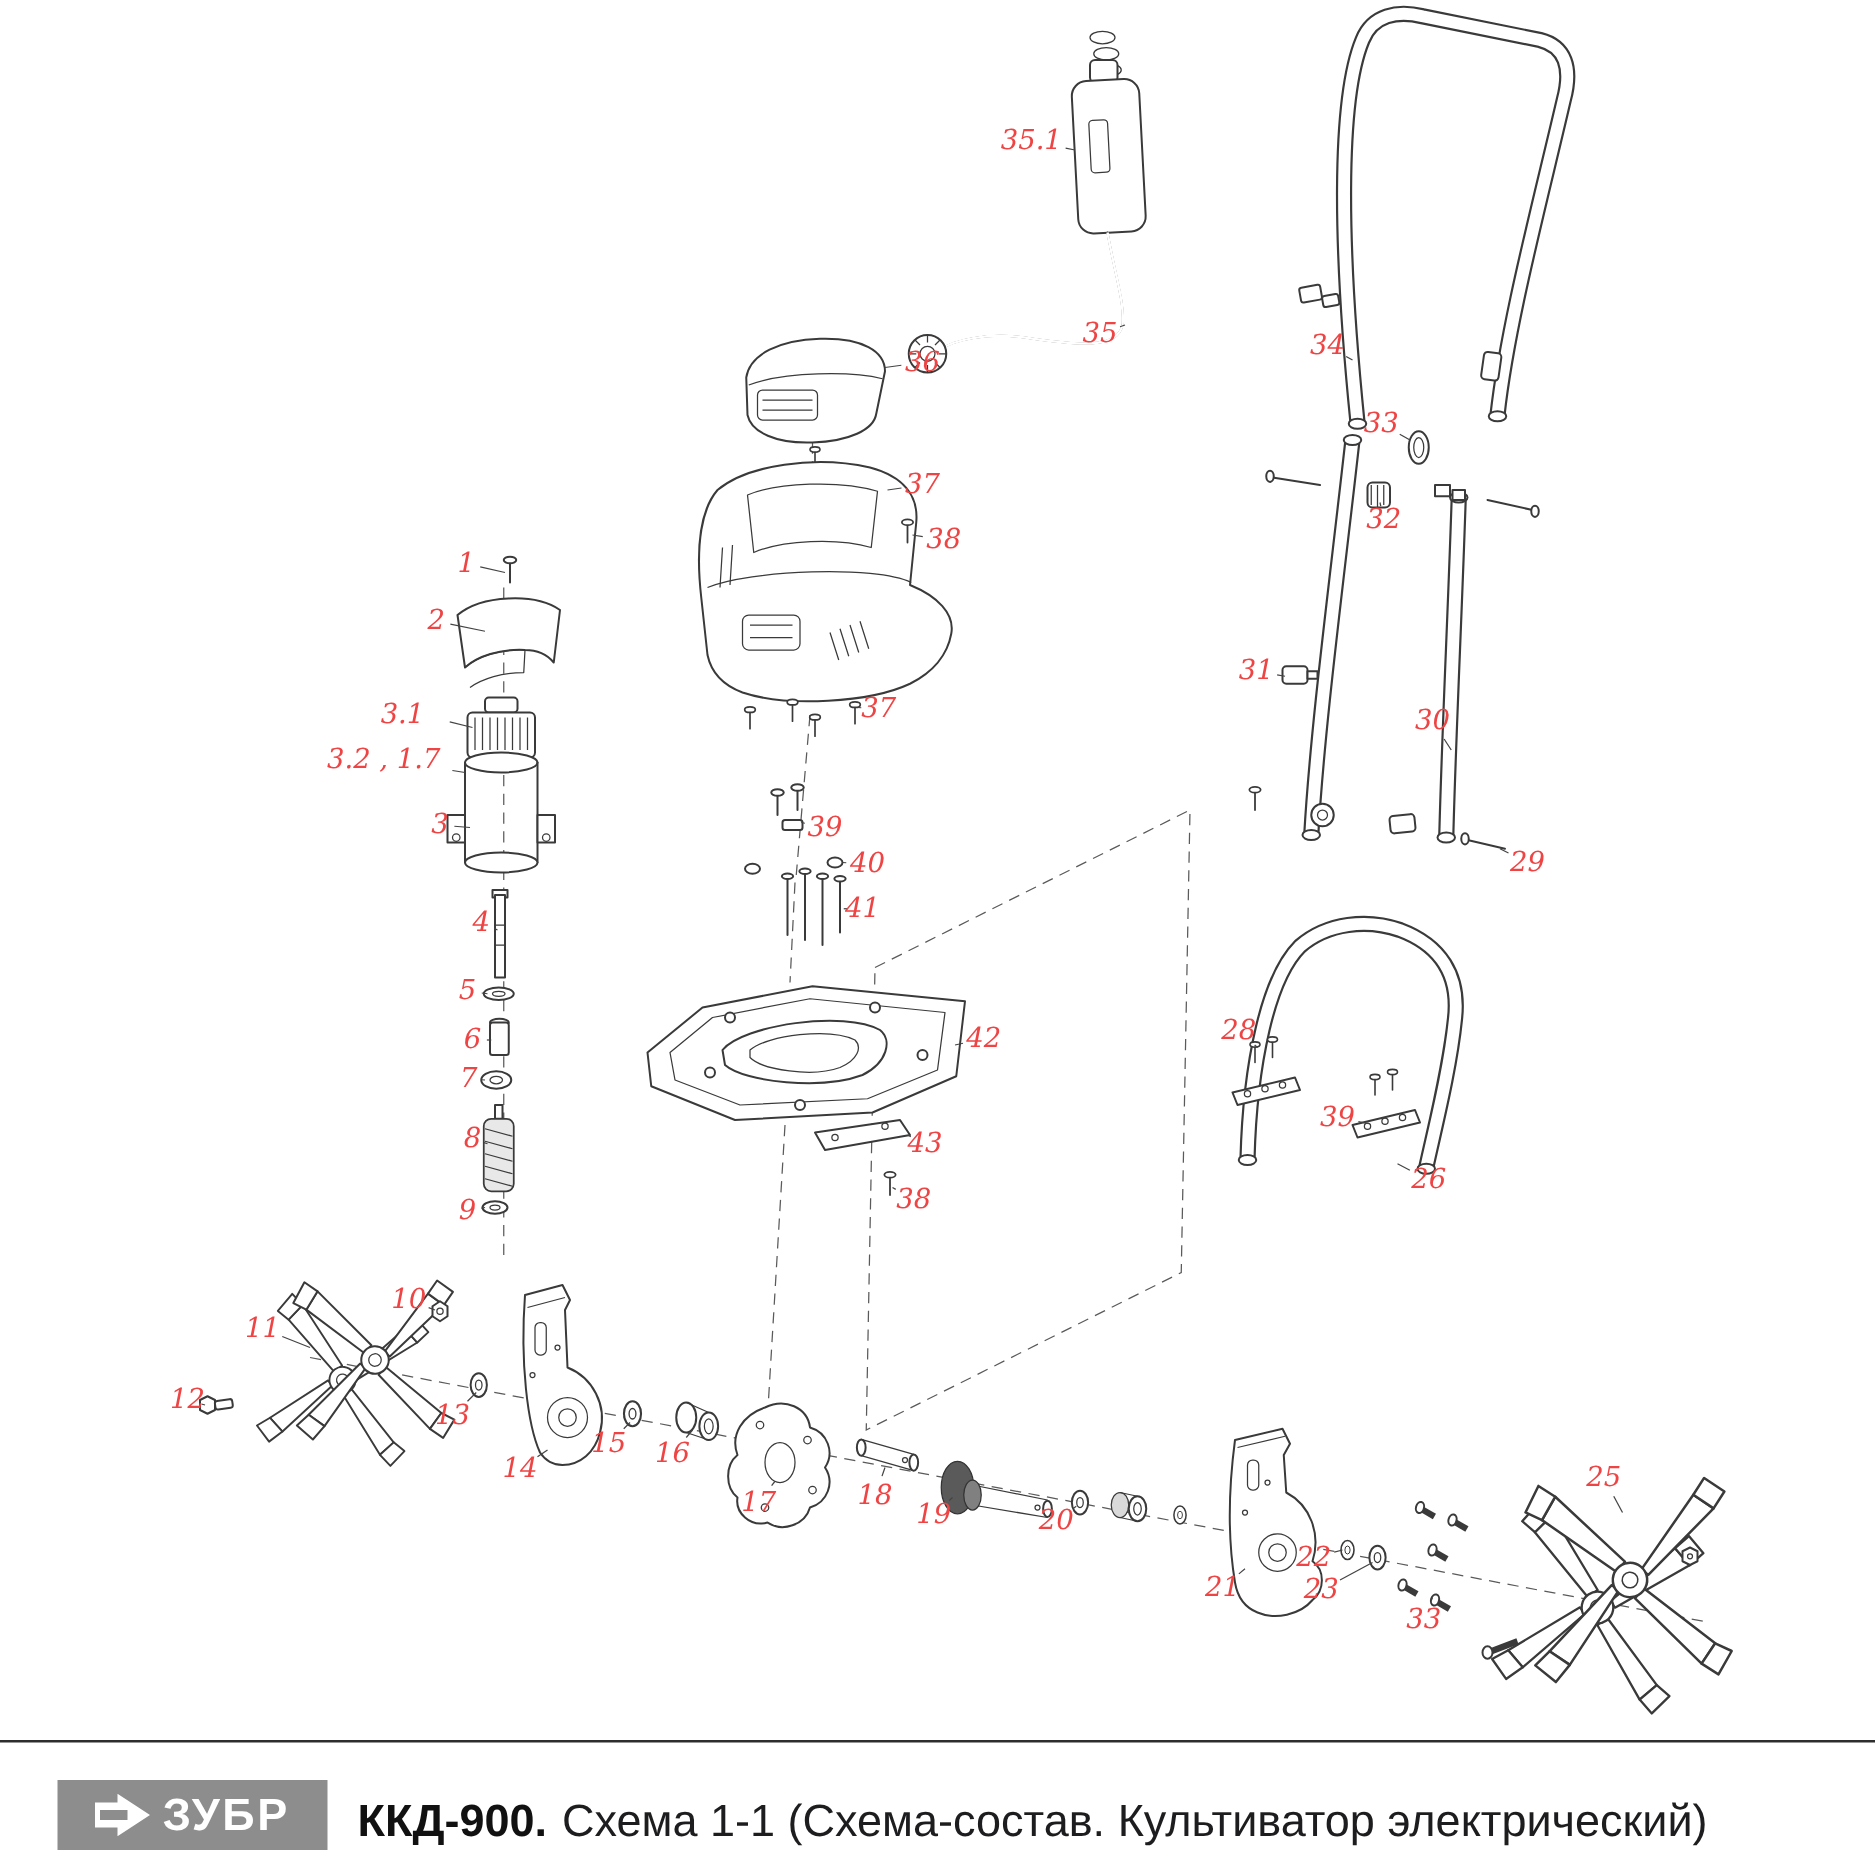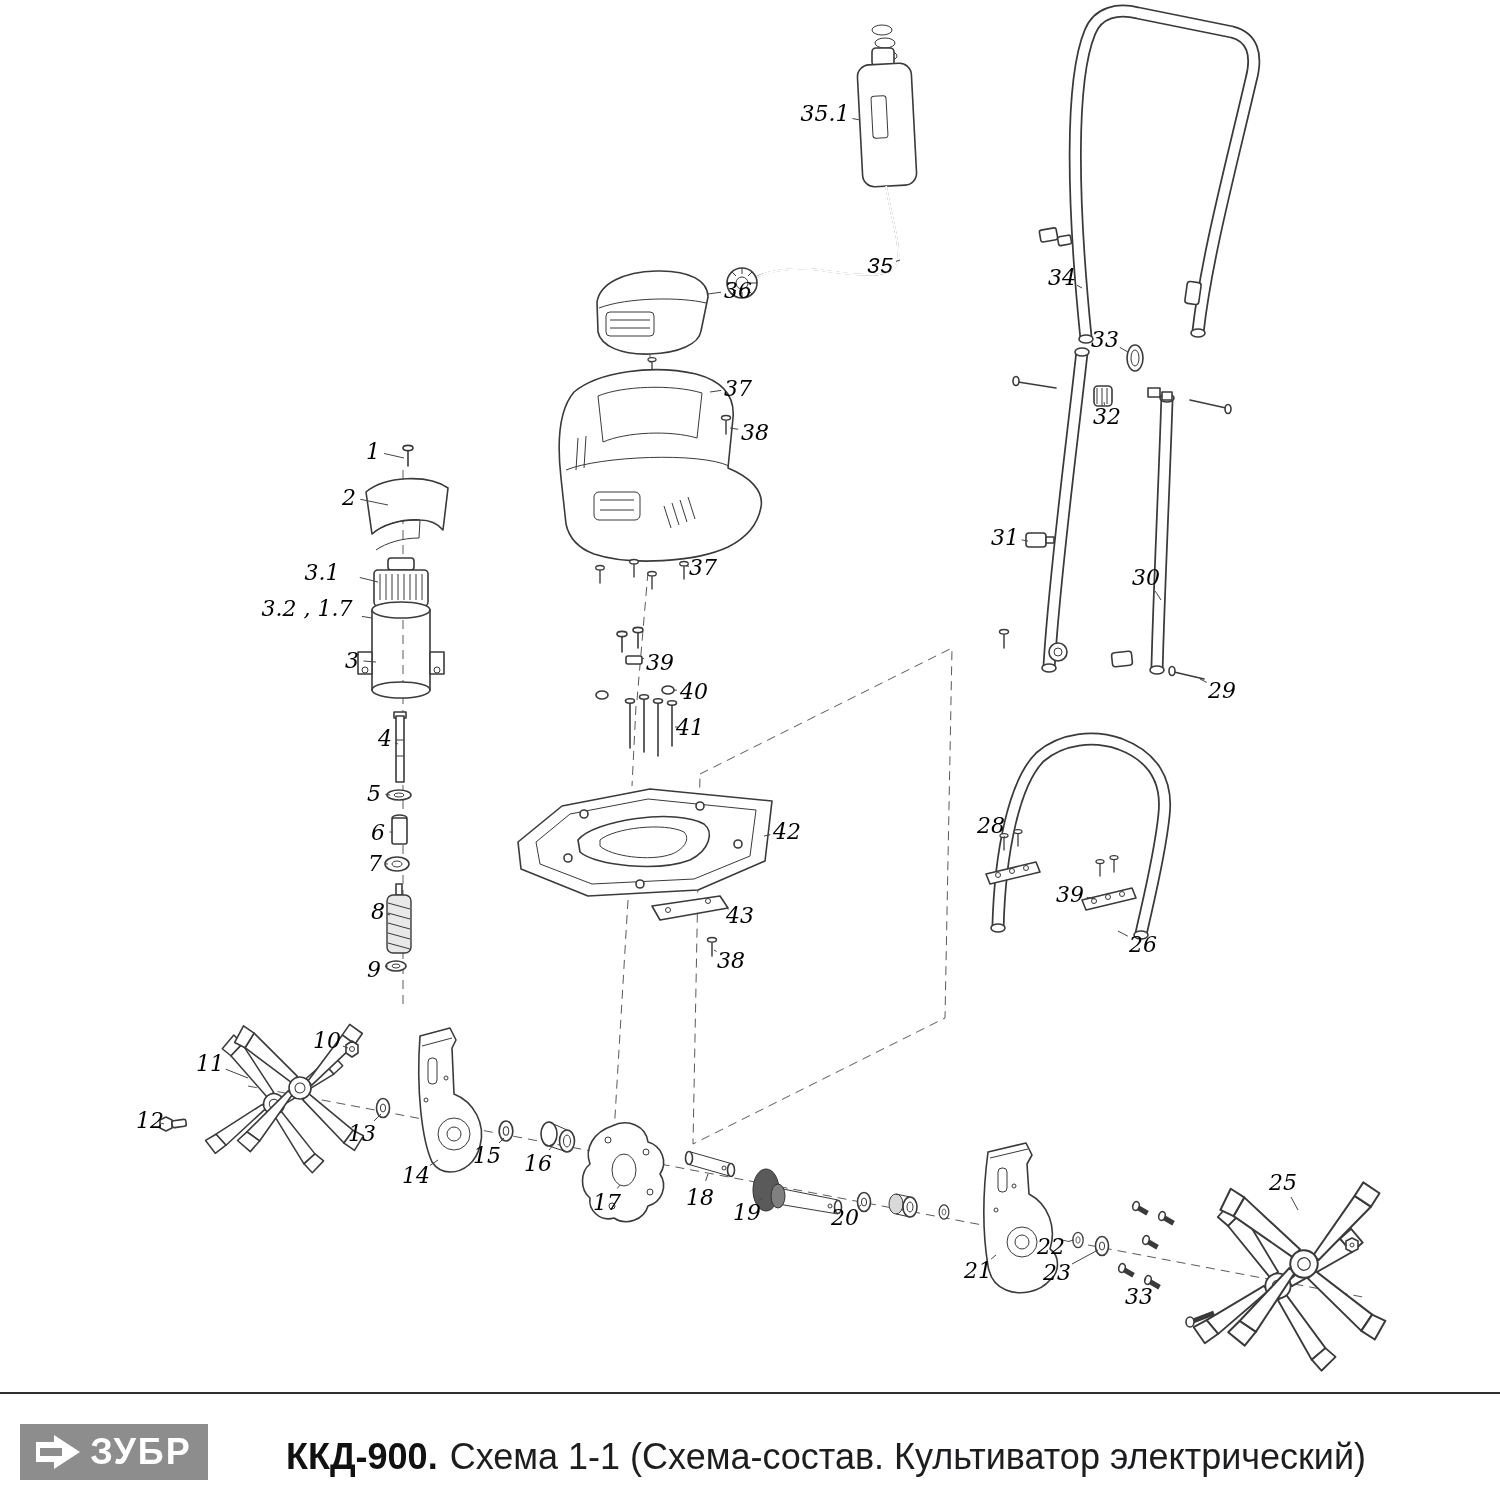--- a/index.html
+++ b/index.html
@@ -13,27 +13,27 @@
   .thin{stroke:#3a3a3a;fill:none;stroke-width:1;stroke-linejoin:round}
   .fw{fill:#fff;stroke:#3a3a3a;stroke-width:1.6;stroke-linejoin:round}
   .fg{fill:#e8e8e8;stroke:#3a3a3a;stroke-width:1.4}
   .dash{stroke:#5a5a5a;stroke-width:1;fill:none;stroke-dasharray:9 6}
   .tube-o{stroke:#3a3a3a;stroke-width:13;fill:none}
   .tube-i{stroke:#fff;stroke-width:9.5;fill:none}
   .leader{stroke:#444;stroke-width:1}
   
   .part-label{
     position:absolute;transform:translate(-50%,-50%);
-    font:italic 22px "DejaVu Serif", serif;color:#000000;white-space:nowrap;
+    font:italic 22px "DejaVu Serif", serif;color:#ef4444;white-space:nowrap;
     pointer-events:none;
   }
   
   .footer-rule{position:absolute;left:0;top:1392px;width:1500px;height:2px;background:#2e2e2e}
   .brand-box{
-    position:absolute;left:20px;top:1424px;width:188px;height:56px;background:#8d8d8d;
+    position:absolute;left:46px;top:1424px;width:216px;height:56px;background:#8d8d8d;
     display:flex;align-items:center;justify-content:center;gap:10px;
   }
   .brand-text{color:#fff;font-weight:700;font-size:36px;letter-spacing:2px}
   .caption{
     position:absolute;left:286px;top:1436px;font-size:36px;color:#1d1d1f;
     display:flex;gap:12px;align-items:baseline;
   }
   .caption .model{font-weight:700;color:#111}
 </style>
 </head>
@@ -410,21 +410,21 @@
     <div class="part-label" style="left: 1283px; top: 1182px;">25</div>
     <div class="part-label" style="left: 1143px; top: 944px;">26</div>
     <div class="part-label" style="left: 1070px; top: 894px;">39</div>
     <div class="part-label" style="left: 991px; top: 825px;">28</div>
     <div class="part-label" style="left: 1222px; top: 690px;">29</div>
     <div class="part-label" style="left: 1146px; top: 577px;">30</div>
     <div class="part-label" style="left: 1005px; top: 537px;">31</div>
     <div class="part-label" style="left: 1107px; top: 416px;">32</div>
     <div class="part-label" style="left: 1105px; top: 339px;">33</div>
     <div class="part-label" style="left: 1062px; top: 277px;">34</div>
-    <div class="part-label" style="left: 880px; top: 267px; font-family: Liberation Mono, monospace;">35</div>
+    <div class="part-label" style="left: 880px; top: 267px;">35</div>
     <div class="part-label" style="left: 825px; top: 113px;">35.1</div>
     <div class="part-label" style="left: 738px; top: 290px;">36</div>
     <div class="part-label" style="left: 738px; top: 388px;">37</div>
     <div class="part-label" style="left: 755px; top: 432px;">38</div>
     <div class="part-label" style="left: 703px; top: 567px;">37</div>
     <div class="part-label" style="left: 660px; top: 662px;">39</div>
     <div class="part-label" style="left: 694px; top: 691px;">40</div>
     <div class="part-label" style="left: 690px; top: 727px;">41</div>
     <div class="part-label" style="left: 787px; top: 831px;">42</div>
     <div class="part-label" style="left: 740px; top: 915px;">43</div>

